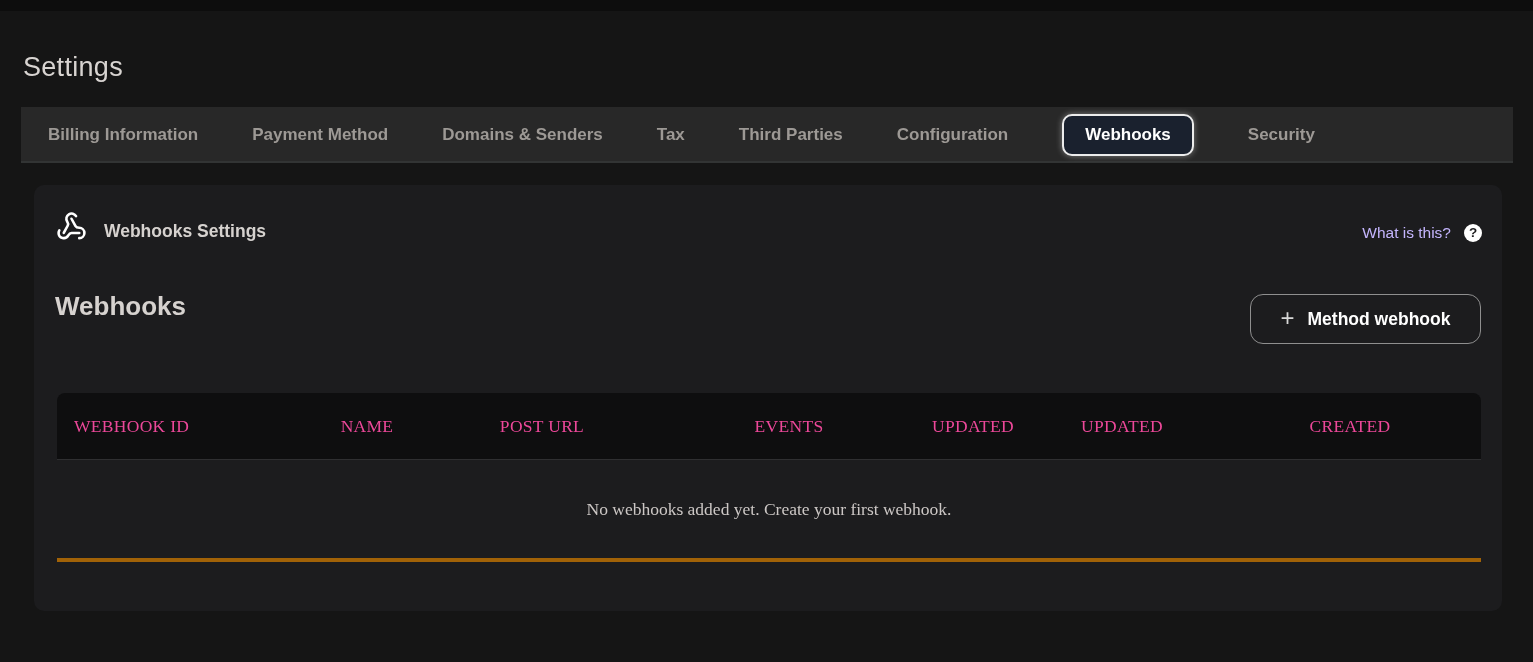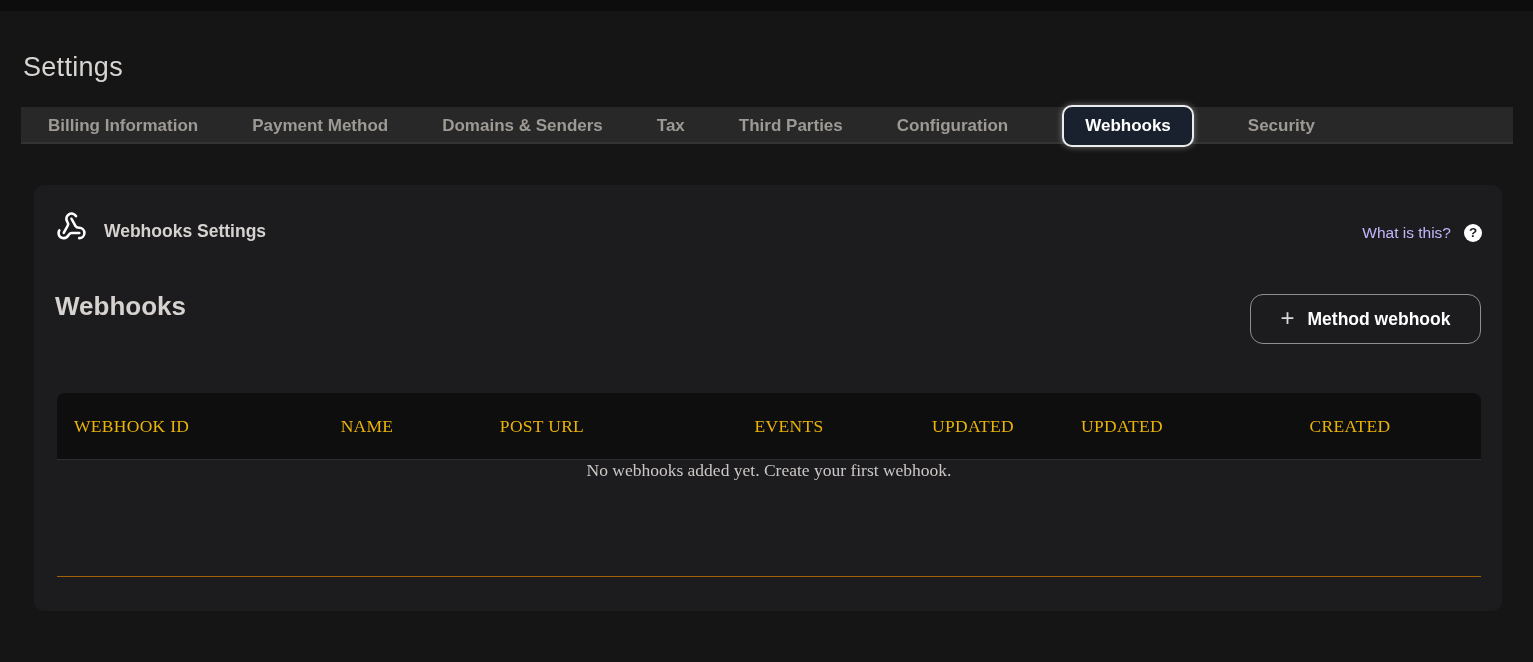--- a/index.html
+++ b/index.html
@@ -16,21 +16,21 @@
     background: #0d0d0d;
   }
   .page-title {
     position: absolute; left: 23px; top: 52px;
     font-size: 27px; font-weight: 400; letter-spacing: 0.3px;
     color: #d8d4d1;
   }
   
   .tab-bar {
     position: absolute; left: 21px; top: 107px;
-    width: 1492px; height: 37px;
+    width: 1492px; height: 56px;
     background: #282828;
     box-shadow: inset 0 -2px 0 rgba(150,170,170,0.10);
     display: flex; align-items: center;
     padding-left: 27px; gap: 54px;
   }
   .tab {
     font-size: 17px; font-weight: 700; color: #9d9995;
     white-space: nowrap; cursor: pointer;
   }
   .tab.active {
@@ -88,28 +88,28 @@
     font-family: "Liberation Serif", serif;
   }
   .table-head {
     height: 67px;
     background: #0e0e0f;
     border-radius: 8px 8px 0 0;
     border-bottom: 1px solid #2f2f31;
     display: grid;
     grid-template-columns: 250px 120px 230px 264px 104px 194px 262px;
     align-items: center;
-    color: #eab308; font-size: 17.5px; letter-spacing: 0.3px;
+    color: #ec4899; font-size: 17.5px; letter-spacing: 0.3px;
   }
   .th { text-align: center; }
   .th:first-child { text-align: left; padding-left: 17px; }
   .table-body {
-    height: 117px;
-    display: flex; align-items: flex-start; justify-content: center;
-    border-bottom: 1px solid #a16207;
+    height: 102px;
+    display: flex; align-items: center; justify-content: center;
+    border-bottom: 4px solid #a16207;
   }
   .empty-message { font-size: 17.5px; color: #ccc7c5; }
 </style>
 </head>
 <body>
 
 <div class="top-strip"></div>
 
 <h1 class="page-title">Settings</h1>
 

